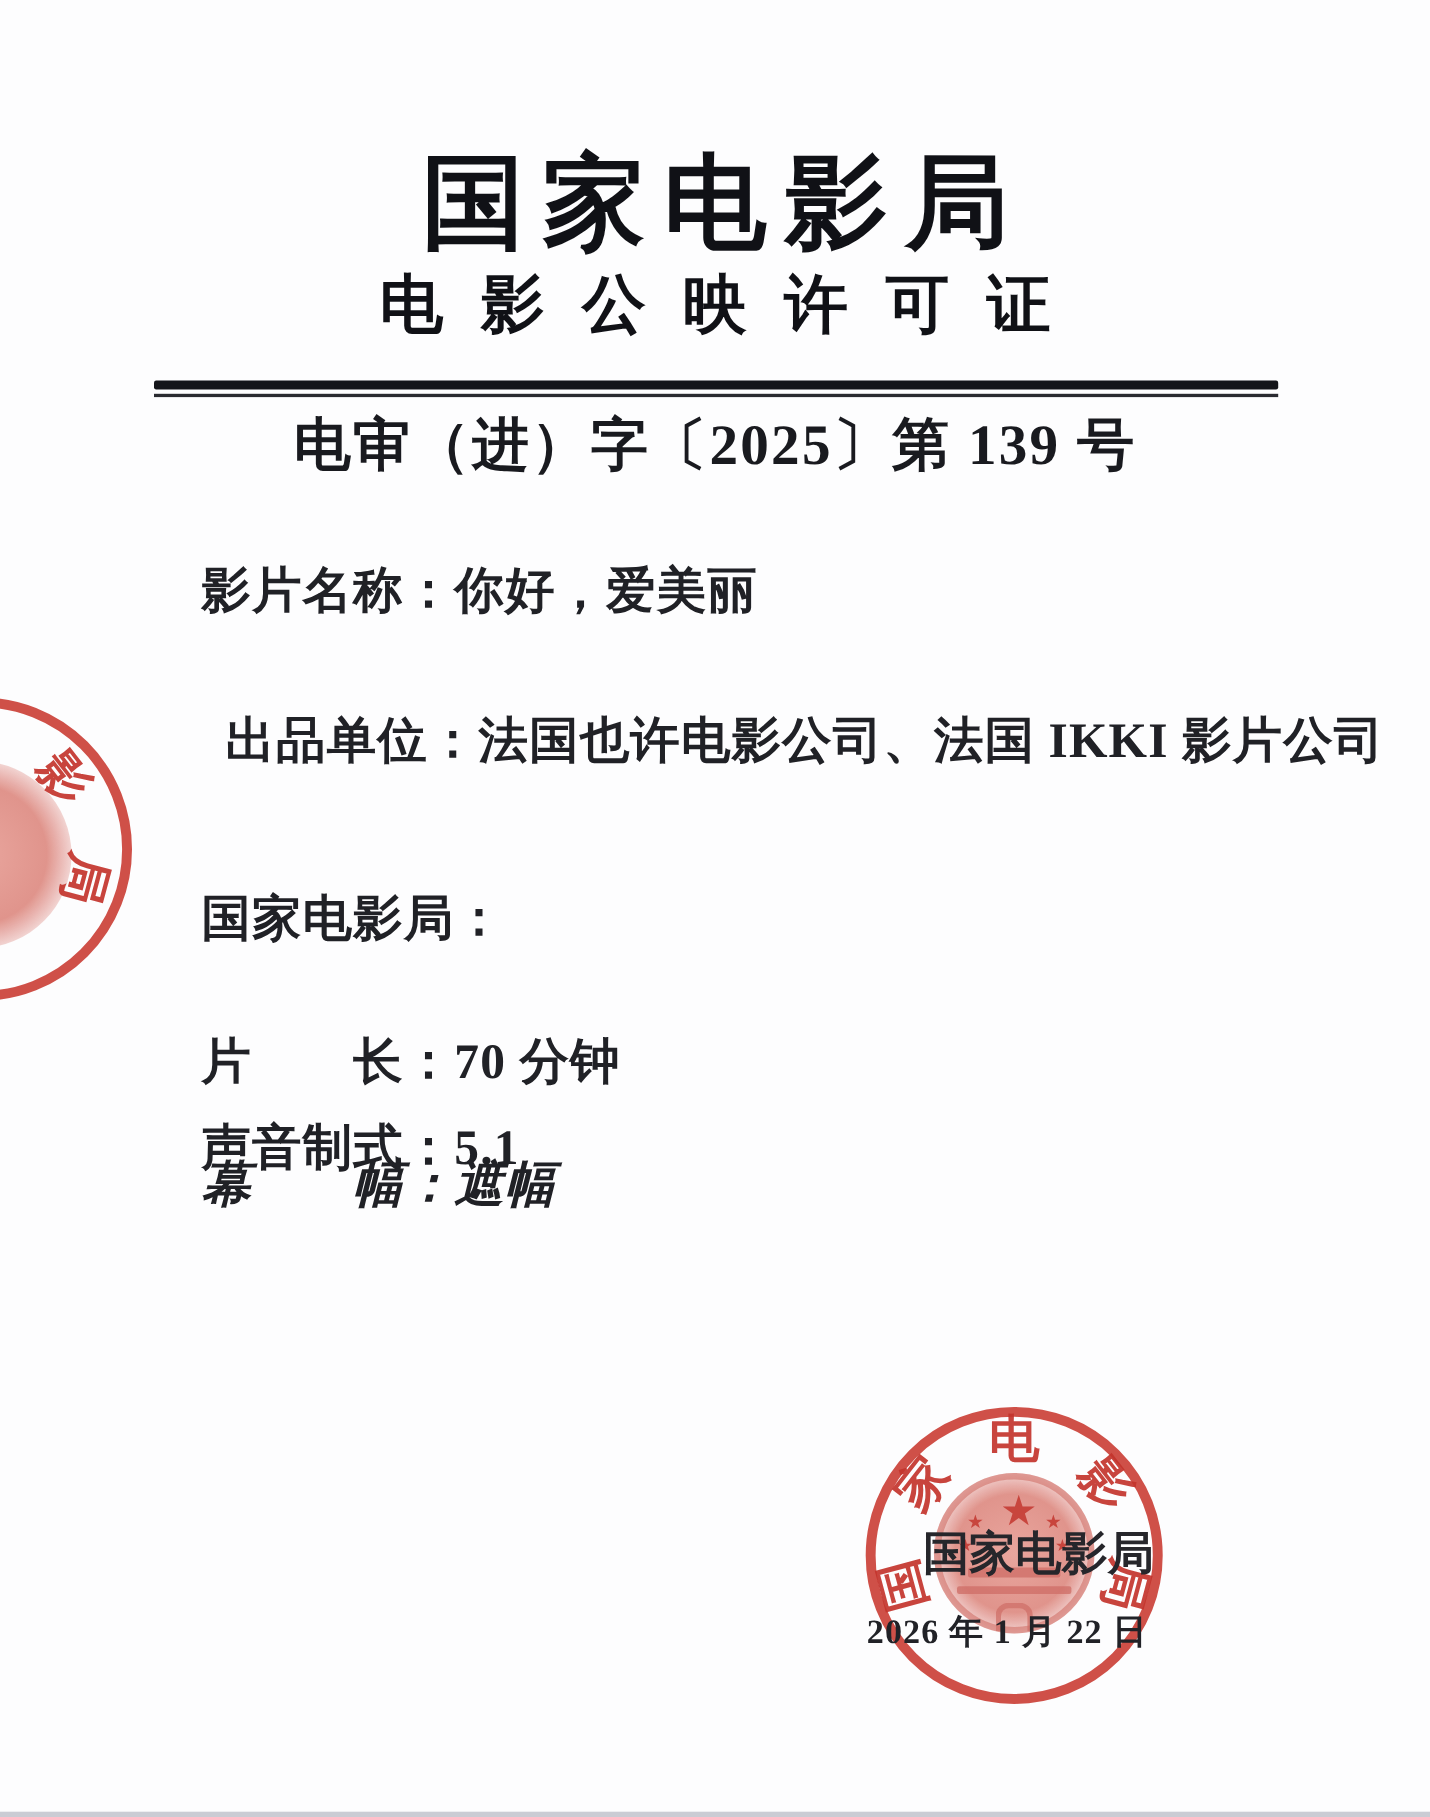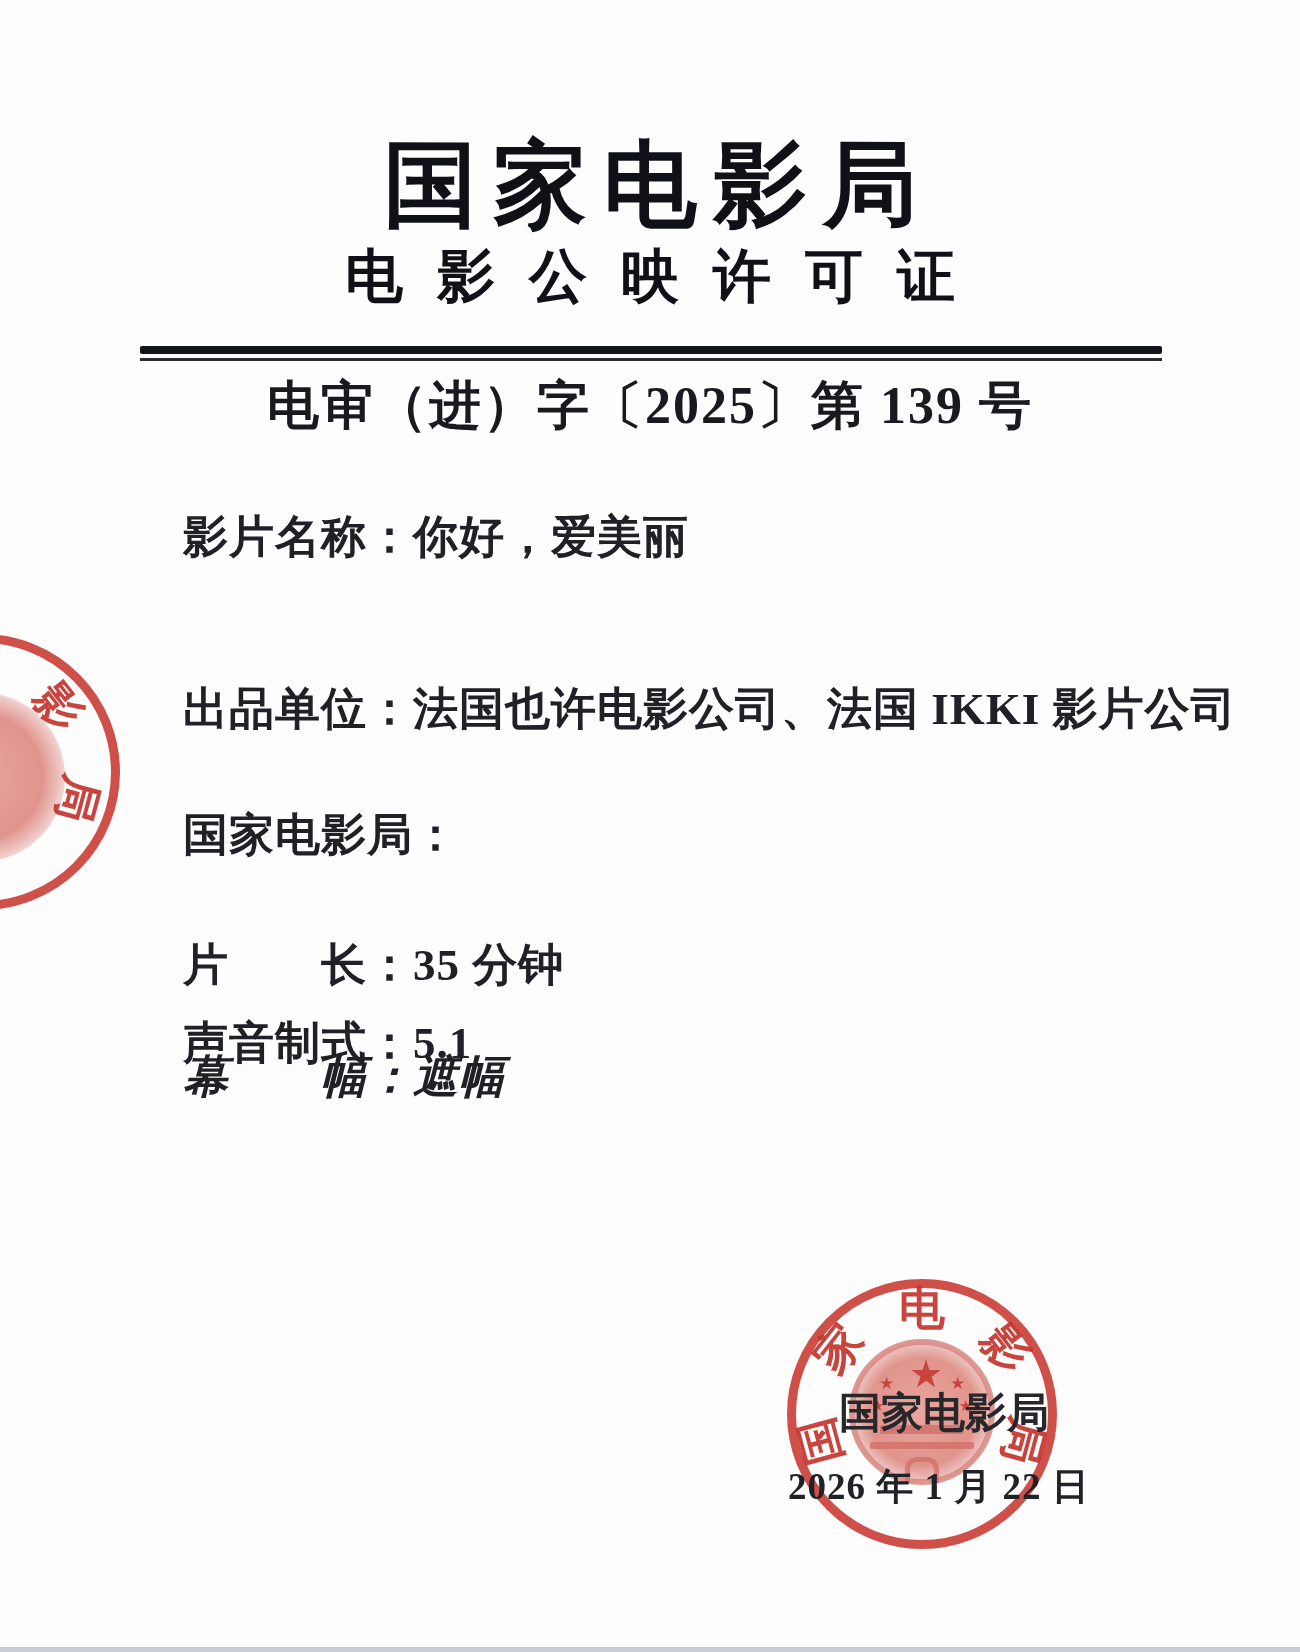--- a/index.html
+++ b/index.html
@@ -40,21 +40,21 @@
   }
   
   .row{
     position:absolute;left:183px;
     font-size:45px;font-weight:700;line-height:1.15;
     color:#202126;white-space:nowrap;
   }
   .row .lbl{letter-spacing:1px;text-align:right;}
   .row .val{letter-spacing:1px;}
   .r1{top:512px;}
-  .r2{top:684px;}
+  .r2{top:648px;margin-left:22px;}
   .r3{top:810px;}
   .r4{top:940px;}
   .r5{top:1018px;}
   .r6{top:1052px;font-style:italic;}
   .r7{top:1166px;}
   .r8{top:1240px;}
   
   .stamp{position:absolute;mix-blend-mode:multiply;filter:blur(0.3px);}
   .ring{
     position:absolute;border-radius:50%;
@@ -73,21 +73,21 @@
   .star{position:absolute;color:rgba(198,60,52,0.9);line-height:1;}
   .gatebar{position:absolute;background:rgba(208,110,102,0.75);border-radius:2px;}
   .gatearch{position:absolute;border:5px solid rgba(208,110,102,0.7);border-bottom:none;border-radius:12px 12px 0 0;box-sizing:border-box;}
   .seal-text{
     position:absolute;top:1392px;left:839px;
     font-size:42px;font-weight:700;color:#26262b;
     letter-spacing:0px;line-height:1;white-space:nowrap;
   }
   .seal-date{
     position:absolute;top:1468px;left:788px;
-    font-size:37px;font-weight:700;color:#212227;
+    font-size:31px;font-weight:700;color:#212227;
     line-height:1;white-space:nowrap;letter-spacing:1px;
   }
   .bottom-strip{position:absolute;left:0;bottom:0;width:100%;height:5px;background:#caccd4;}
 </style>
 </head>
 <body>
 
 <div class="page">
 
   <div class="title1">国家电影局</div>
@@ -101,21 +101,21 @@
   <div class="row r1">
     <span class="lbl">影片名称：</span><span class="val">你好，爱美丽</span>
   </div>
   <div class="row r2">
     <span class="lbl">出品单位：</span><span class="val">法国也许电影公司、法国 IKKI 影片公司</span>
   </div>
   <div class="row r3">
     <span class="lbl">国家电影局：</span><span class="val"></span>
   </div>
   <div class="row r4">
-    <span class="lbl">片　　长：</span><span class="val">35 分钟</span>
+    <span class="lbl">片　　长：</span><span class="val">70 分钟</span>
   </div>
   <div class="row r5">
     <span class="lbl">声音制式：</span><span class="val">5.1</span>
   </div>
   <div class="row r6">
     <span class="lbl">幕　　幅：</span><span class="val">遮幅</span>
   </div>
 
   <div class="stamp" style="left:0;top:600px;width:200px;height:340px;">
     <div class="ring" style="left:-156px;top:34px;width:276px;height:276px;"></div>

